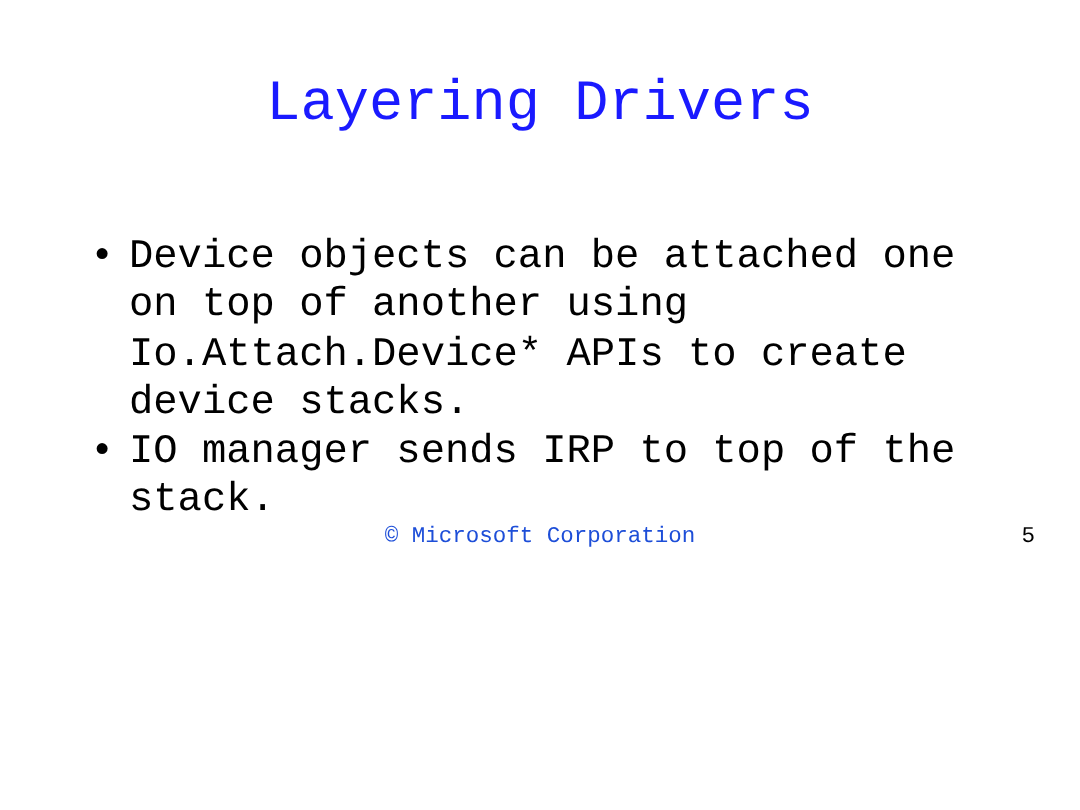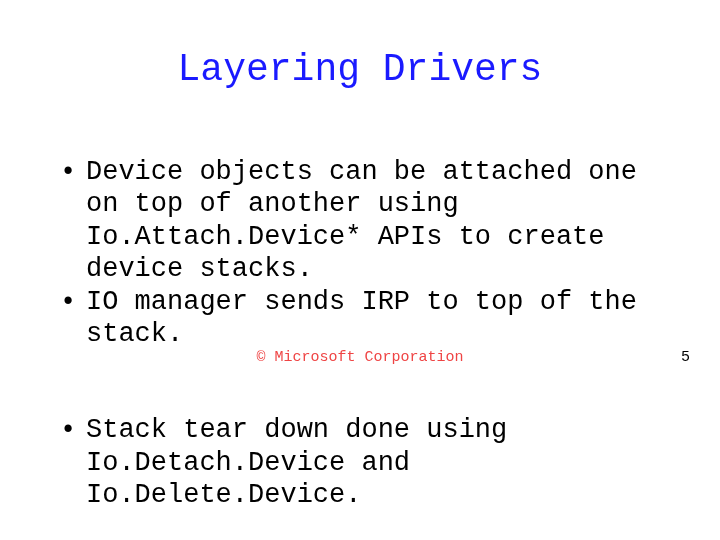--- a/index.html
+++ b/index.html
@@ -59,21 +59,21 @@
   .gap {
     height: 32px;
   }
   .footer-center {
     position: absolute;
     bottom: 22px;
     left: 0;
     width: 100%;
     text-align: center;
     font-size: 15px;
-    color: #ef4444;
+    color: #1d4ed8;
   }
   .footer-right {
     position: absolute;
     bottom: 22px;
     right: 30px;
     font-size: 15px;
     color: #000;
   }
 </style>
 </head>
@@ -82,19 +82,18 @@
 <div class="slide">
   <div class="title">Layering Drivers</div>
 
   <div class="content">
     <ul>
       <li>Device objects can be attached one on top of another using Io.Attach.Device* APIs to create device stacks.</li>
       <li>IO  manager sends IRP to top of the stack.</li>
     </ul>
     <div class="gap"></div>
     <ul>
-      <li>Stack tear down done using Io.Detach.Device and Io.Delete.Device.</li>
     </ul>
   </div>
 
   <div class="footer-center">© Microsoft Corporation</div>
   <div class="footer-right">5</div>
 </div>
 
 </body></html>

